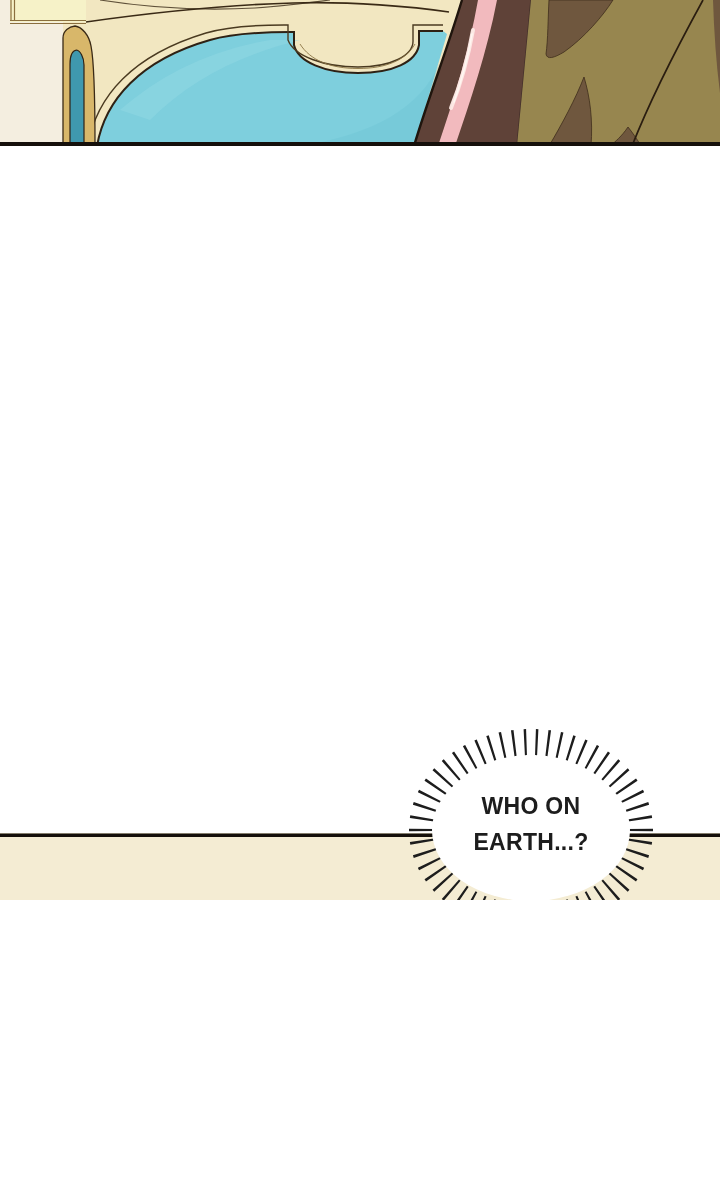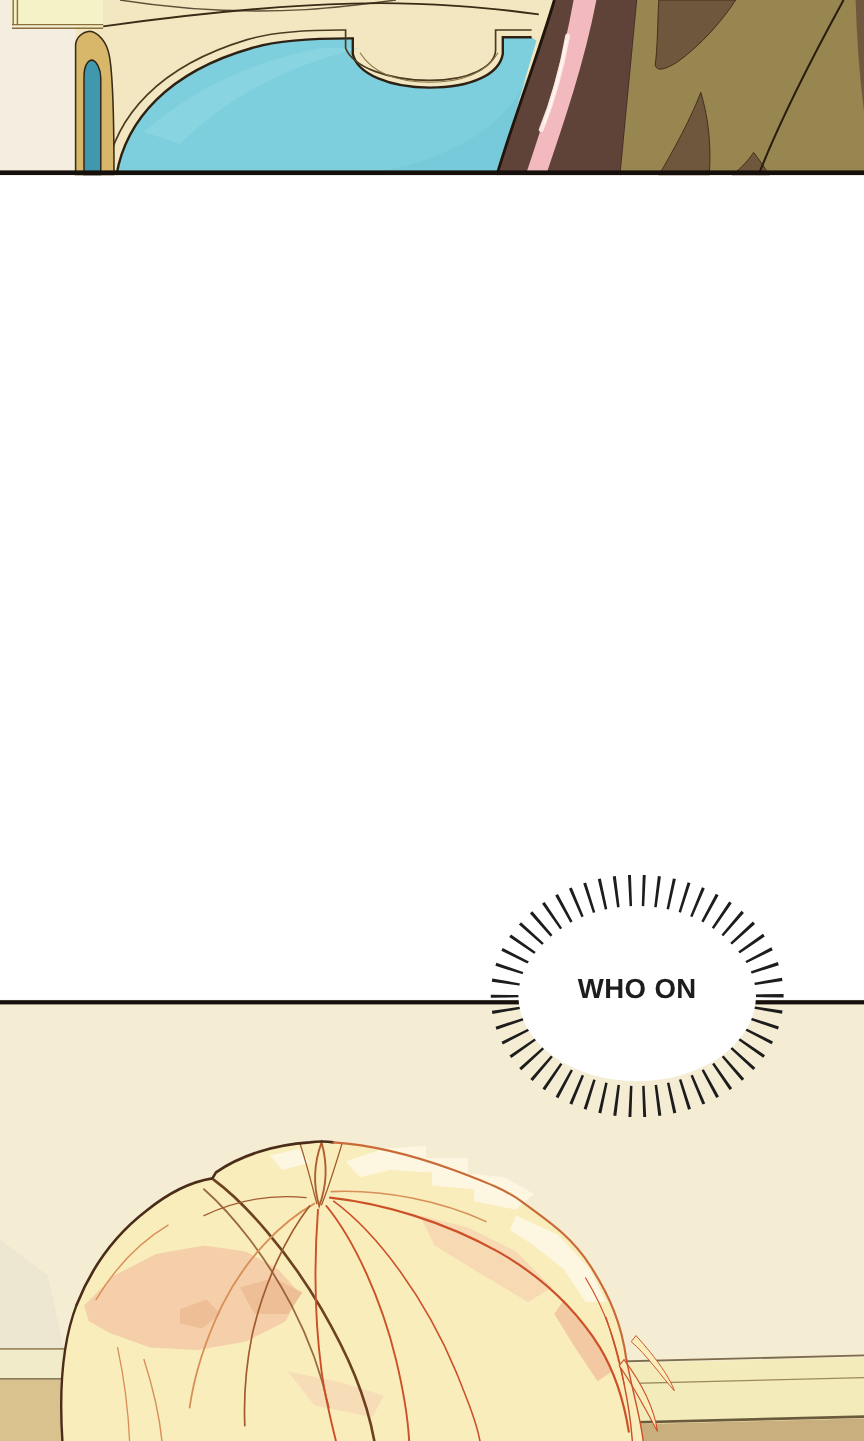--- a/index.html
+++ b/index.html
@@ -1,16 +1,16 @@
 <!DOCTYPE html>
 <html><head>
 <meta charset="utf-8">
 <style>
   html,body{margin:0;padding:0;background:#ffffff;}
-  .page{position:relative;width:720px;height:1201px;background:#ffffff;overflow:hidden;
+  .page{position:relative;width:720px;height:900px;background:#ffffff;overflow:hidden;
         font-family:"Liberation Sans", sans-serif;}
   .panel{position:absolute;left:0;width:720px;}
   .panel svg{display:block;}
   #panel-top{top:0;height:146px;}
   #panel-bottom{top:833px;height:368px;}
   .speech-bubble{position:absolute;left:405px;top:724px;width:252px;height:208px;}
   .speech-bubble svg{position:absolute;left:0;top:0;}
   .bubble-text{position:absolute;left:0;top:0;width:252px;height:208px;
                display:flex;flex-direction:column;align-items:center;justify-content:center;
                transform:translateY(-4px);
@@ -158,16 +158,17 @@
     </svg>
   </div>
 
   <div class="speech-bubble">
     <svg width="252" height="208" viewBox="0 0 252 208">
       <ellipse cx="126" cy="106" rx="109" ry="88" fill="none" stroke="#1d1d1d" stroke-width="26" pathLength="540" stroke-dasharray="2 8" stroke-dashoffset="1"></ellipse>
       <ellipse cx="126" cy="106" rx="99" ry="71" fill="#ffffff"></ellipse>
     </svg>
     <div class="bubble-text">
       <span>WHO ON</span>
+      <span>EARTH...?</span>
     </div>
   </div>
 
 </div>
 
 </body></html>

